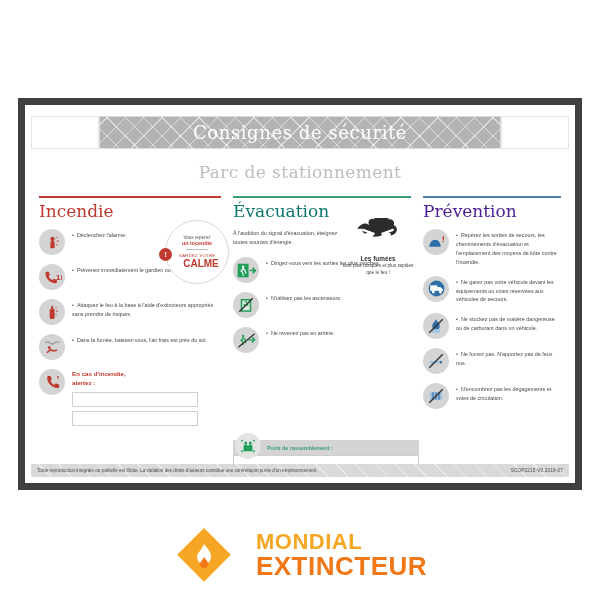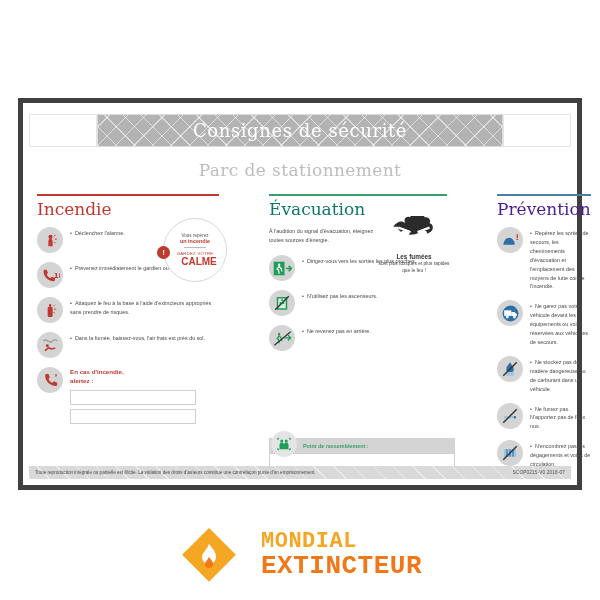--- a/index.html
+++ b/index.html
@@ -3,21 +3,21 @@
 <meta charset="utf-8">
 <style>
   html,body{margin:0;padding:0;}
   body{
     width:600px;height:600px;background:#ffffff;
     font-family:"Liberation Sans", sans-serif;
     overflow:hidden;position:relative;
   }
   .poster{
     position:absolute;left:18px;top:98px;width:564px;height:392px;
-    background:#fff;border:5px solid #404040;box-sizing:border-box;
+    background:#fff;border:7px solid #404040;box-sizing:border-box;
   }
   
   .head-row{position:relative;height:40px;margin:11px 6px 0 6px;}
   .head-band{
     position:absolute;left:68px;right:68px;top:0;height:33px;
     background:#b3b3b3;
     background-image:
       repeating-linear-gradient(45deg,rgba(255,255,255,.55) 0 1px,transparent 1px 13px),
       repeating-linear-gradient(-45deg,rgba(255,255,255,.55) 0 1px,transparent 1px 13px);
     border:1px solid #dcdcdc;box-sizing:border-box;
@@ -32,21 +32,21 @@
     position:absolute;left:0;right:0;top:0;height:33px;
     display:flex;align-items:center;justify-content:center;
     font-family:"DejaVu Serif", serif;font-size:18px;color:#ffffff;
     letter-spacing:.6px;z-index:3;
   }
   .head-sub{
     text-align:center;font-family:"DejaVu Serif", serif;
     font-size:17px;color:#bdbdbd;letter-spacing:.4px;margin-top:6px;
   }
   
-  .cols{display:flex;margin:14px 8px 0 8px;height:278px;gap:38px;}
+  .cols{display:flex;margin:14px 8px 0 8px;height:278px;}
   .col{flex:1;padding:0 6px;box-sizing:border-box;position:relative;}
   .col.c1{flex:0 0 194px;}
   .col.c2{flex:0 0 190px;}
   .rule{height:2px;width:100%;}
   .c1 .rule{background:#c0392f;}
   .c2 .rule{background:#3a9e6e;}
   .c3 .rule{background:#4b7fa8;}
   .col-title{
     font-family:"DejaVu Serif", serif;font-size:17px;margin:3px 0 8px 0;
     font-weight:400;
@@ -114,21 +114,21 @@
     background:#d9d9d9;
     background-image:repeating-linear-gradient(45deg,rgba(255,255,255,.5) 0 1px,transparent 1px 14px);
     display:flex;align-items:center;justify-content:space-between;
     padding:0 6px;box-sizing:border-box;
   }
   .footer .legal{font-size:4.6px;color:#4a4a4a;}
   .footer .ref{font-size:4.6px;color:#4a4a4a;letter-spacing:.2px;}
   
   .brand{
     position:absolute;left:0;right:0;bottom:14px;
-    display:flex;align-items:center;justify-content:center;gap:21px;font-family:Liberation Mono, monospace;
+    display:flex;align-items:center;justify-content:center;gap:21px;
   }
   .brand-mark{width:62px;height:62px;position:relative;}
   .brand-words{line-height:1.02;}
   .brand-words .w1{font-size:22px;font-weight:bold;color:#f5a623;letter-spacing:.5px;}
   .brand-words .w2{font-size:26px;font-weight:bold;color:#f07818;letter-spacing:.5px;}
 </style>
 </head>
 <body>
 
 <div class="poster">

